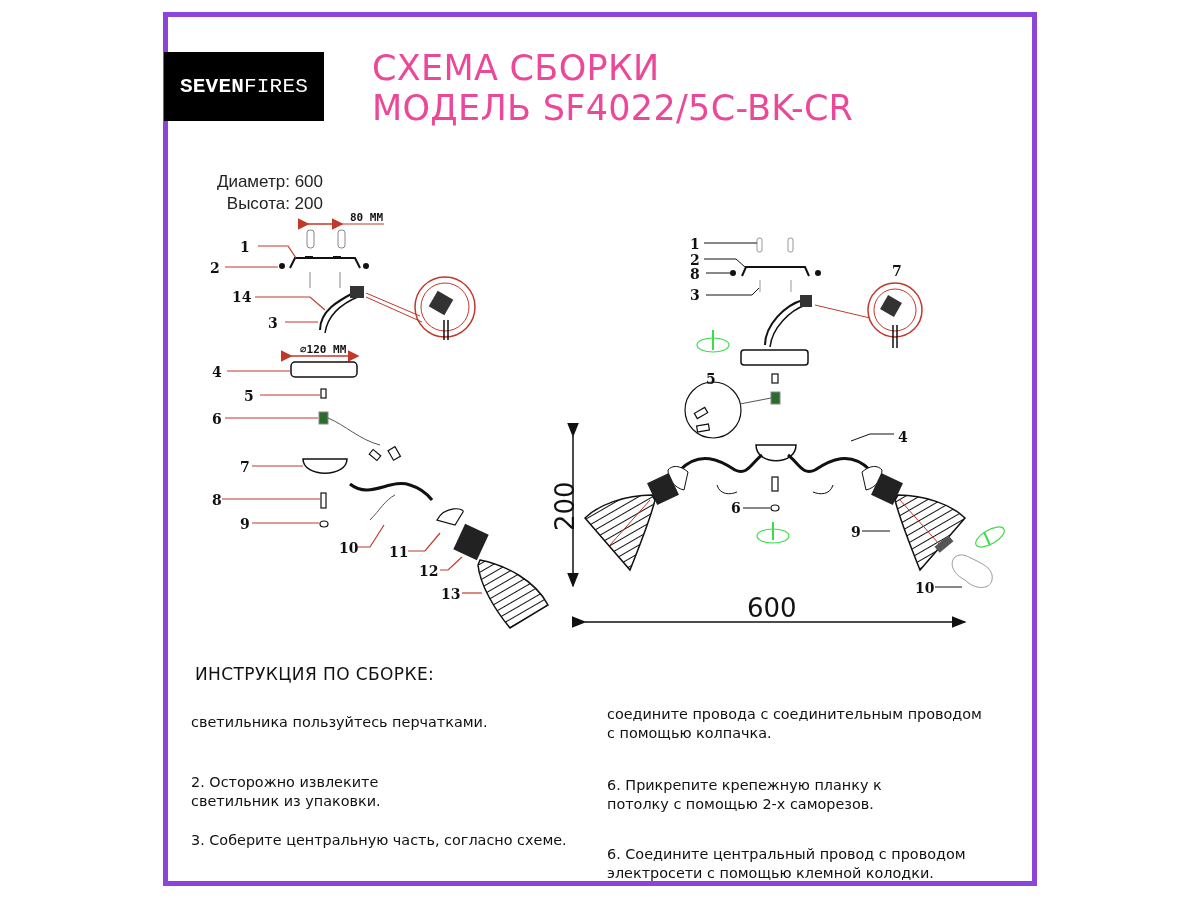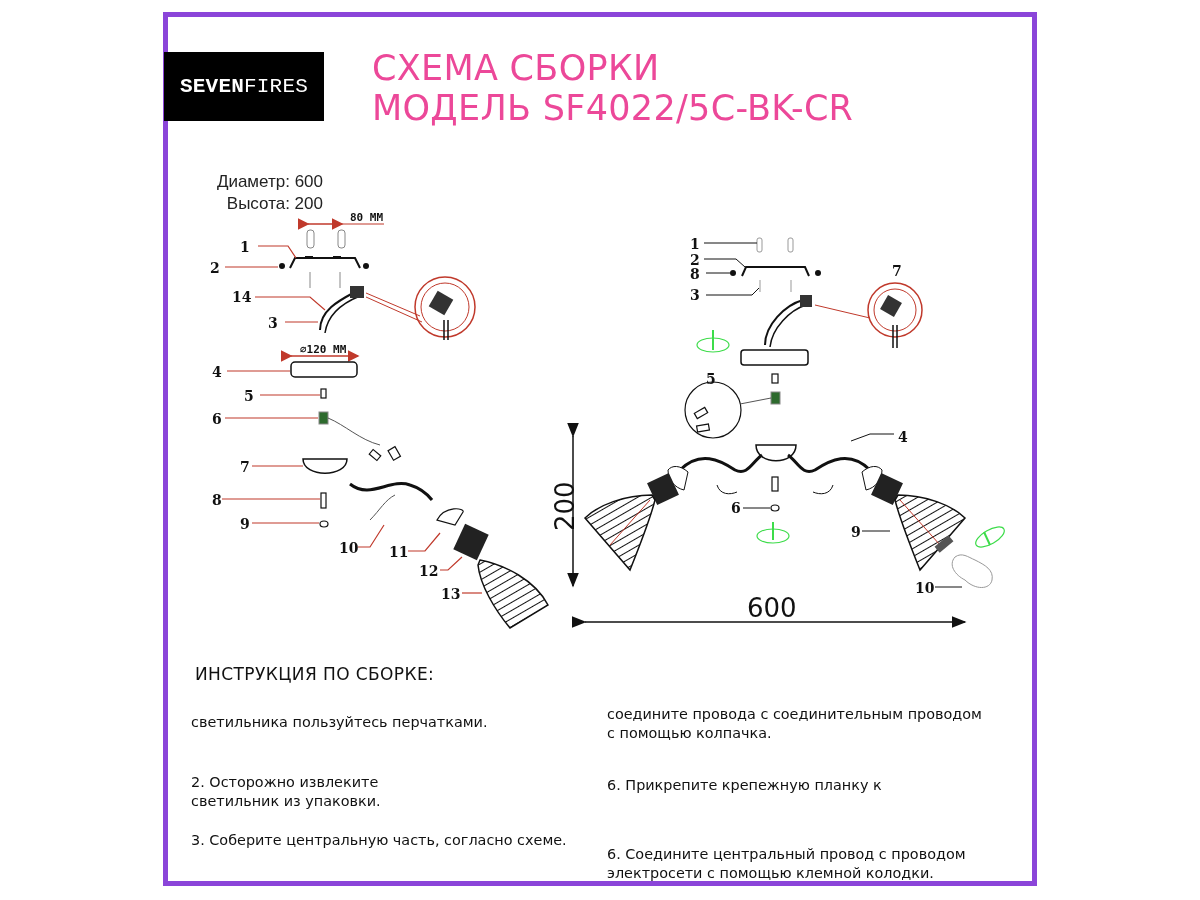--- a/index.html
+++ b/index.html
@@ -245,17 +245,18 @@
 </div>
 <div class="step" style="left:191px; top:831px;">
   <div>3. Соберите центральную часть, согласно схеме.</div>
 </div>
 <div class="step" style="left:607px; top:705px;">
   <div>соедините провода с соединительным проводом</div>
   <div>с помощью колпачка.</div>
 </div>
 <div class="step" style="left:607px; top:776px;">
   <div>6. Прикрепите крепежную планку к</div>
+  <div>потолку с помощью 2-х саморезов.</div>
 </div>
 <div class="step" style="left:607px; top:830px;margin-top:15px;">
   <div>6. Соедините центральный провод с проводом</div>
   <div>электросети с помощью клемной колодки.</div>
 </div>
 
 </body></html>

